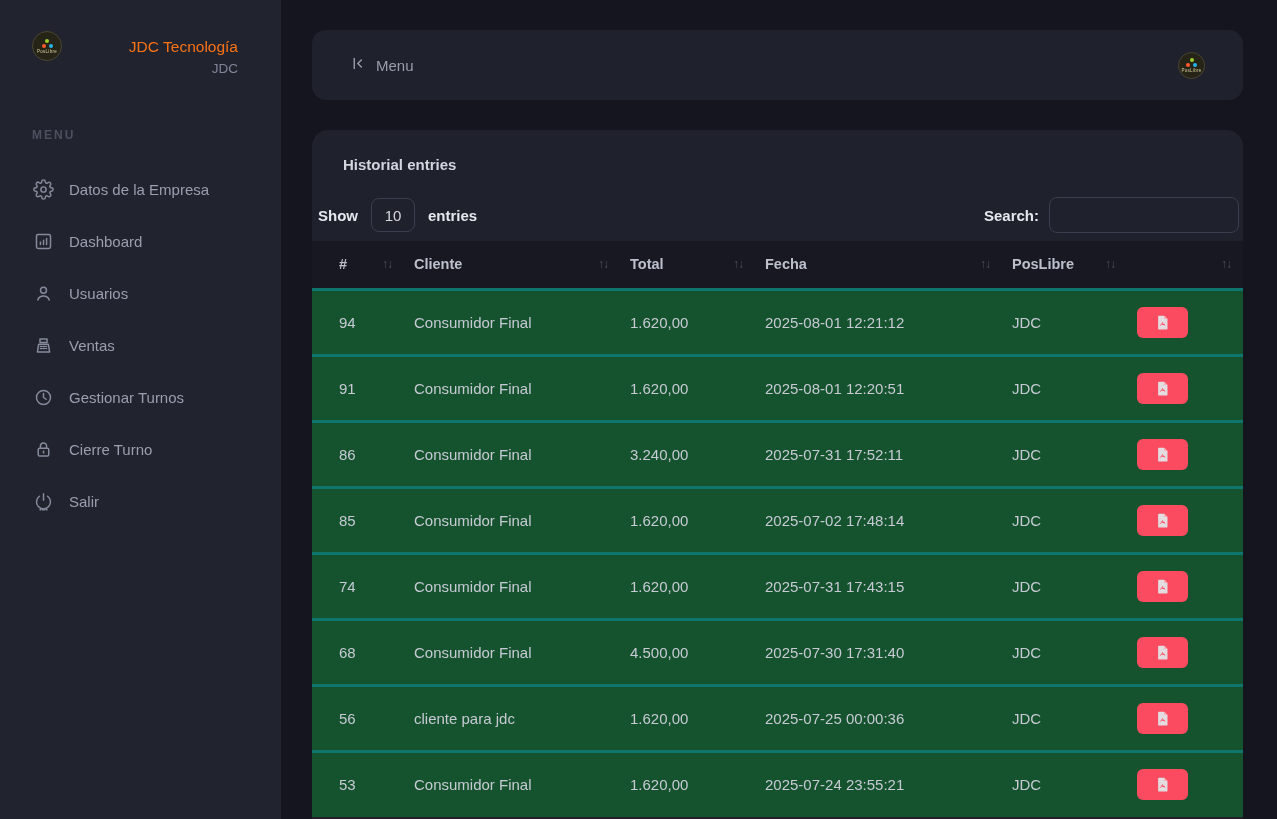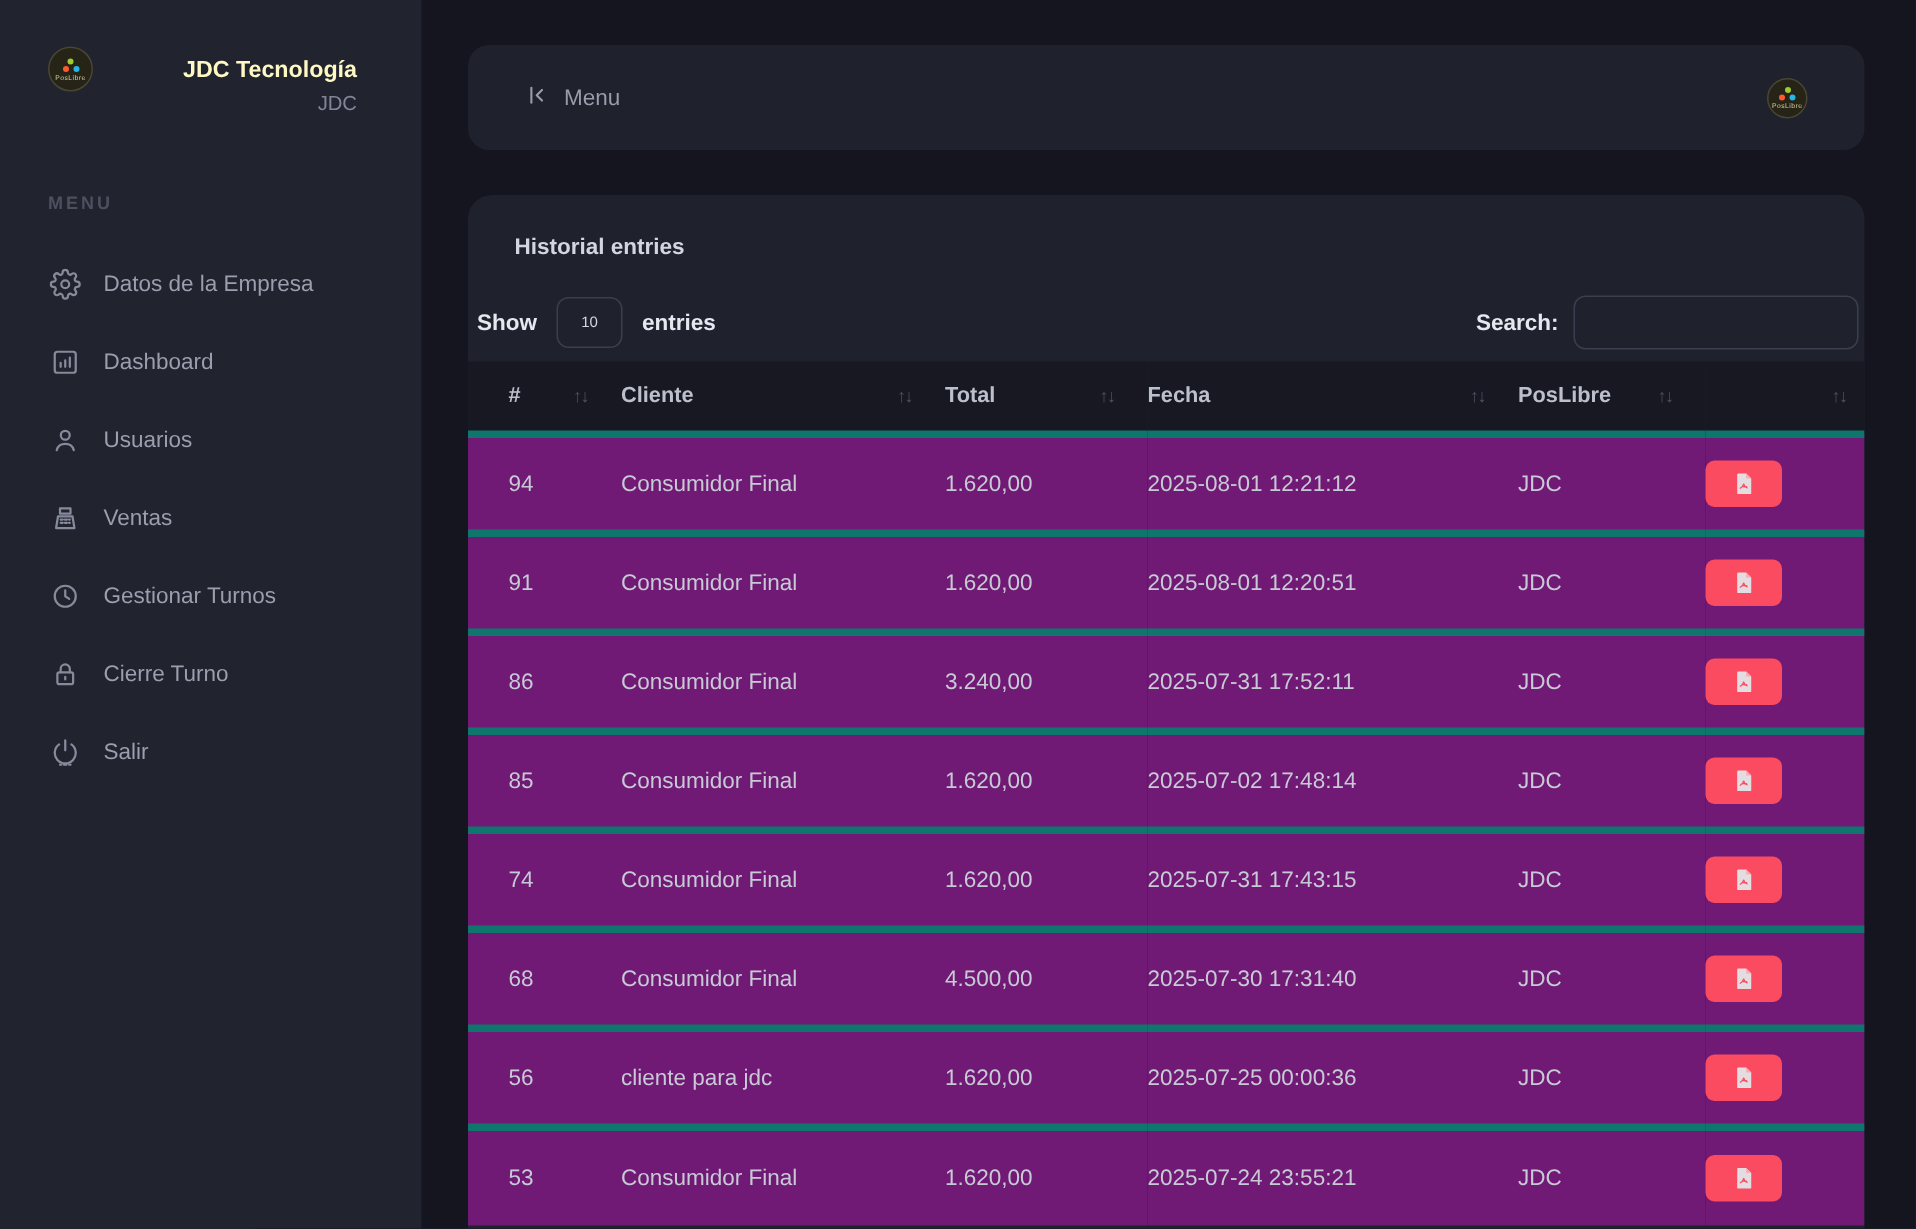--- a/index.html
+++ b/index.html
@@ -7,21 +7,21 @@
   body {
     display: flex;
     background: #14151e;
     font-family: "Liberation Sans", sans-serif;
     color: #c7cad5;
   }
   
   .sidebar { width: 281px; flex-shrink: 0; background: #21232e; }
   .side-header { display: flex; align-items: flex-start; padding: 31px 43px 0 32px; }
   .brand-text { flex: 1; text-align: right; }
-  .brand-title { font-size: 15.5px; color: #fef9c3; margin-top: 7px; font-weight: bold; }
+  .brand-title { font-size: 15.5px; color: #f97316; margin-top: 7px; }
   .brand-sub { font-size: 13.5px; color: #82859a; margin-top: 5px; }
   .menu-label { margin: 52px 0 0 32px; font-size: 12px; font-weight: bold; letter-spacing: 2px; color: #4c505f; }
   .nav { margin-top: 21px; }
   .nav-item { height: 52px; display: flex; align-items: center; gap: 15px; padding-left: 32px; cursor: pointer; }
   .nav-icon { width: 22px; height: 22px; display: flex; align-items: center; justify-content: center; color: #868b9c; }
   .nav-icon svg { width: 21px; height: 21px; stroke: #868b9c; fill: none; stroke-width: 1.7; stroke-linecap: round; stroke-linejoin: round; }
   .nav-label { font-size: 15px; color: #9a9eae; }
   
   .logo { width: 30px; height: 30px; border-radius: 50%; background: #262317; border: 1px solid #4a4633;
           display: flex; flex-direction: column; align-items: center; justify-content: center; flex-shrink: 0; }
@@ -39,31 +39,31 @@
   .menu-toggle svg { width: 17px; height: 17px; stroke: #989cab; fill: none; stroke-width: 2; stroke-linecap: round; stroke-linejoin: round; }
   
   .card { margin-top: 30px; border-radius: 16px; background: #1f212c; height: 720px; overflow: hidden; }
   .card-title { padding: 26px 0 0 31px; font-size: 15px; font-weight: bold; color: #d3d5df; }
   .controls { margin-top: 24px; display: flex; justify-content: space-between; align-items: center; padding: 0 4px 0 6px; }
   .ctrl-left, .ctrl-right { display: flex; align-items: center; }
   .ctrl-left { gap: 13px; }
   .ctrl-right { gap: 10px; }
   .bold-label { font-size: 15px; font-weight: bold; color: #e6e8ef; }
   .size-box { width: 44px; height: 34px; border: 1px solid #3b3e4e; border-radius: 8px; background: transparent;
-              color: #d6d8de; font-size: 10px; display: flex; align-items: center; justify-content: center; cursor: pointer; font-family: inherit; }
+              color: #d6d8de; font-size: 15px; display: flex; align-items: center; justify-content: center; cursor: pointer; font-family: inherit; }
   .search-input { width: 190px; height: 36px; border: 1px solid #3b3e4e; border-radius: 8px; background: transparent;
                   color: #d6d8de; font-size: 15px; padding: 0 10px; outline: none; font-family: inherit; }
   
   table { margin-top: 8px; width: 100%; border-collapse: collapse; table-layout: fixed; }
   thead th { height: 48px; background: #171822; font-size: 14.5px; font-weight: bold; color: #bcc0cc; text-align: left; cursor: pointer; }
   .th-inner { display: flex; justify-content: space-between; align-items: center; padding-right: 22px; }
   th:first-child .th-inner { padding-left: 27px; }
   th:last-child .th-inner { padding-right: 12px; }
   .sort-icon { font-size: 12px; letter-spacing: -1px; color: #4c5060; }
-  tbody tr { background: #701a75; border-top: 5px solid #0f766e; }
+  tbody tr { background: #14532d; border-top: 3px solid #0f766e; }
   tbody td { height: 66px; font-size: 15px; color: #c7cad5; vertical-align: middle; }
   td:first-child { padding-left: 27px; }
   .pdf-btn { width: 51px; height: 31px; border: none; border-radius: 6px; background: #fb4b60;
              display: flex; align-items: center; justify-content: center; cursor: pointer; }
   .pdf-ic svg { width: 15px; height: 17px; display: block; }
 </style>
 </head>
 <body>
 
 <aside class="sidebar">

